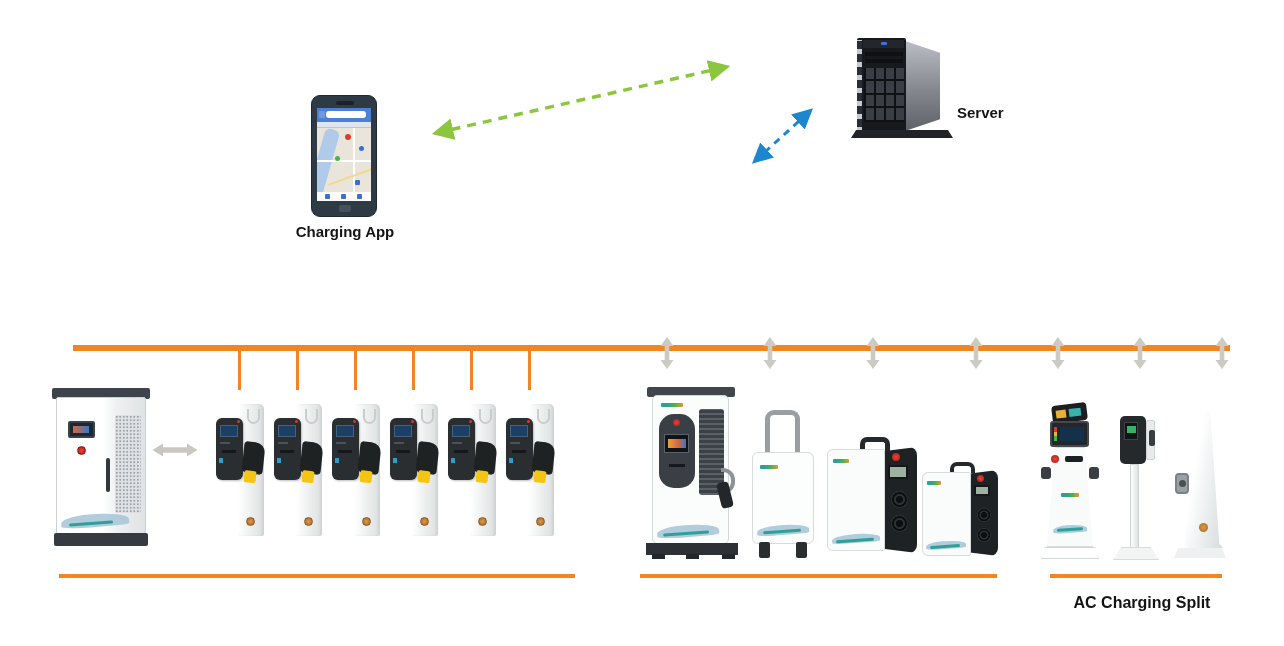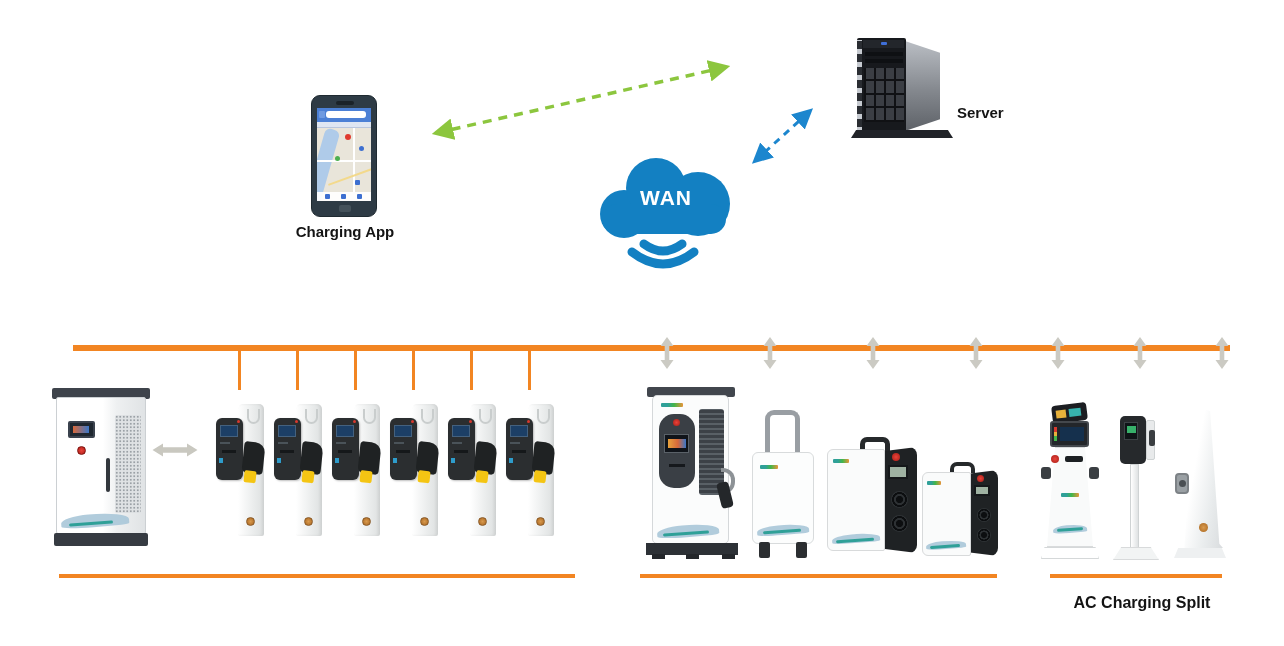--- a/index.html
+++ b/index.html
@@ -185,33 +185,20 @@
       <div class="map-nav">
         <i style="left:8px"></i>
         <i style="left:24px"></i>
         <i style="left:40px"></i>
       </div>
     </div>
     <span class="home"></span>
   </div>
   <div class="lbl lbl-node" style="left:284px; top:223px; width:122px; text-align:center;">Charging App</div>
 
-  <div class="abs wan-wrap">
-    <svg width="140" height="112" viewBox="0 0 140 112">
-      <g fill="#1380C2">
-        <circle cx="28" cy="56" r="24"></circle>
-        <circle cx="60" cy="30" r="30"></circle>
-        <circle cx="102" cy="46" r="32"></circle>
-        <rect x="6" y="46" width="124" height="30" rx="15"></rect>
-      </g>
-      <path d="M48 86 Q67 100 86 86" stroke="#1380C2" stroke-width="9" fill="none" stroke-linecap="round"></path>
-      <path d="M36 94 Q67 118 98 94" stroke="#1380C2" stroke-width="9" fill="none" stroke-linecap="round"></path>
-    </svg>
-    <div class="wan-text">WAN</div>
-  </div>
 
   <div class="abs server">
     <div class="side"></div>
     <div class="front">
       <div class="rail"></div>
       <div class="logo-strip">
         <span class="logo-dot"></span>
       </div>
       <div class="optical" style="top:14px"></div>
       <div class="optical" style="top:21px"></div>

